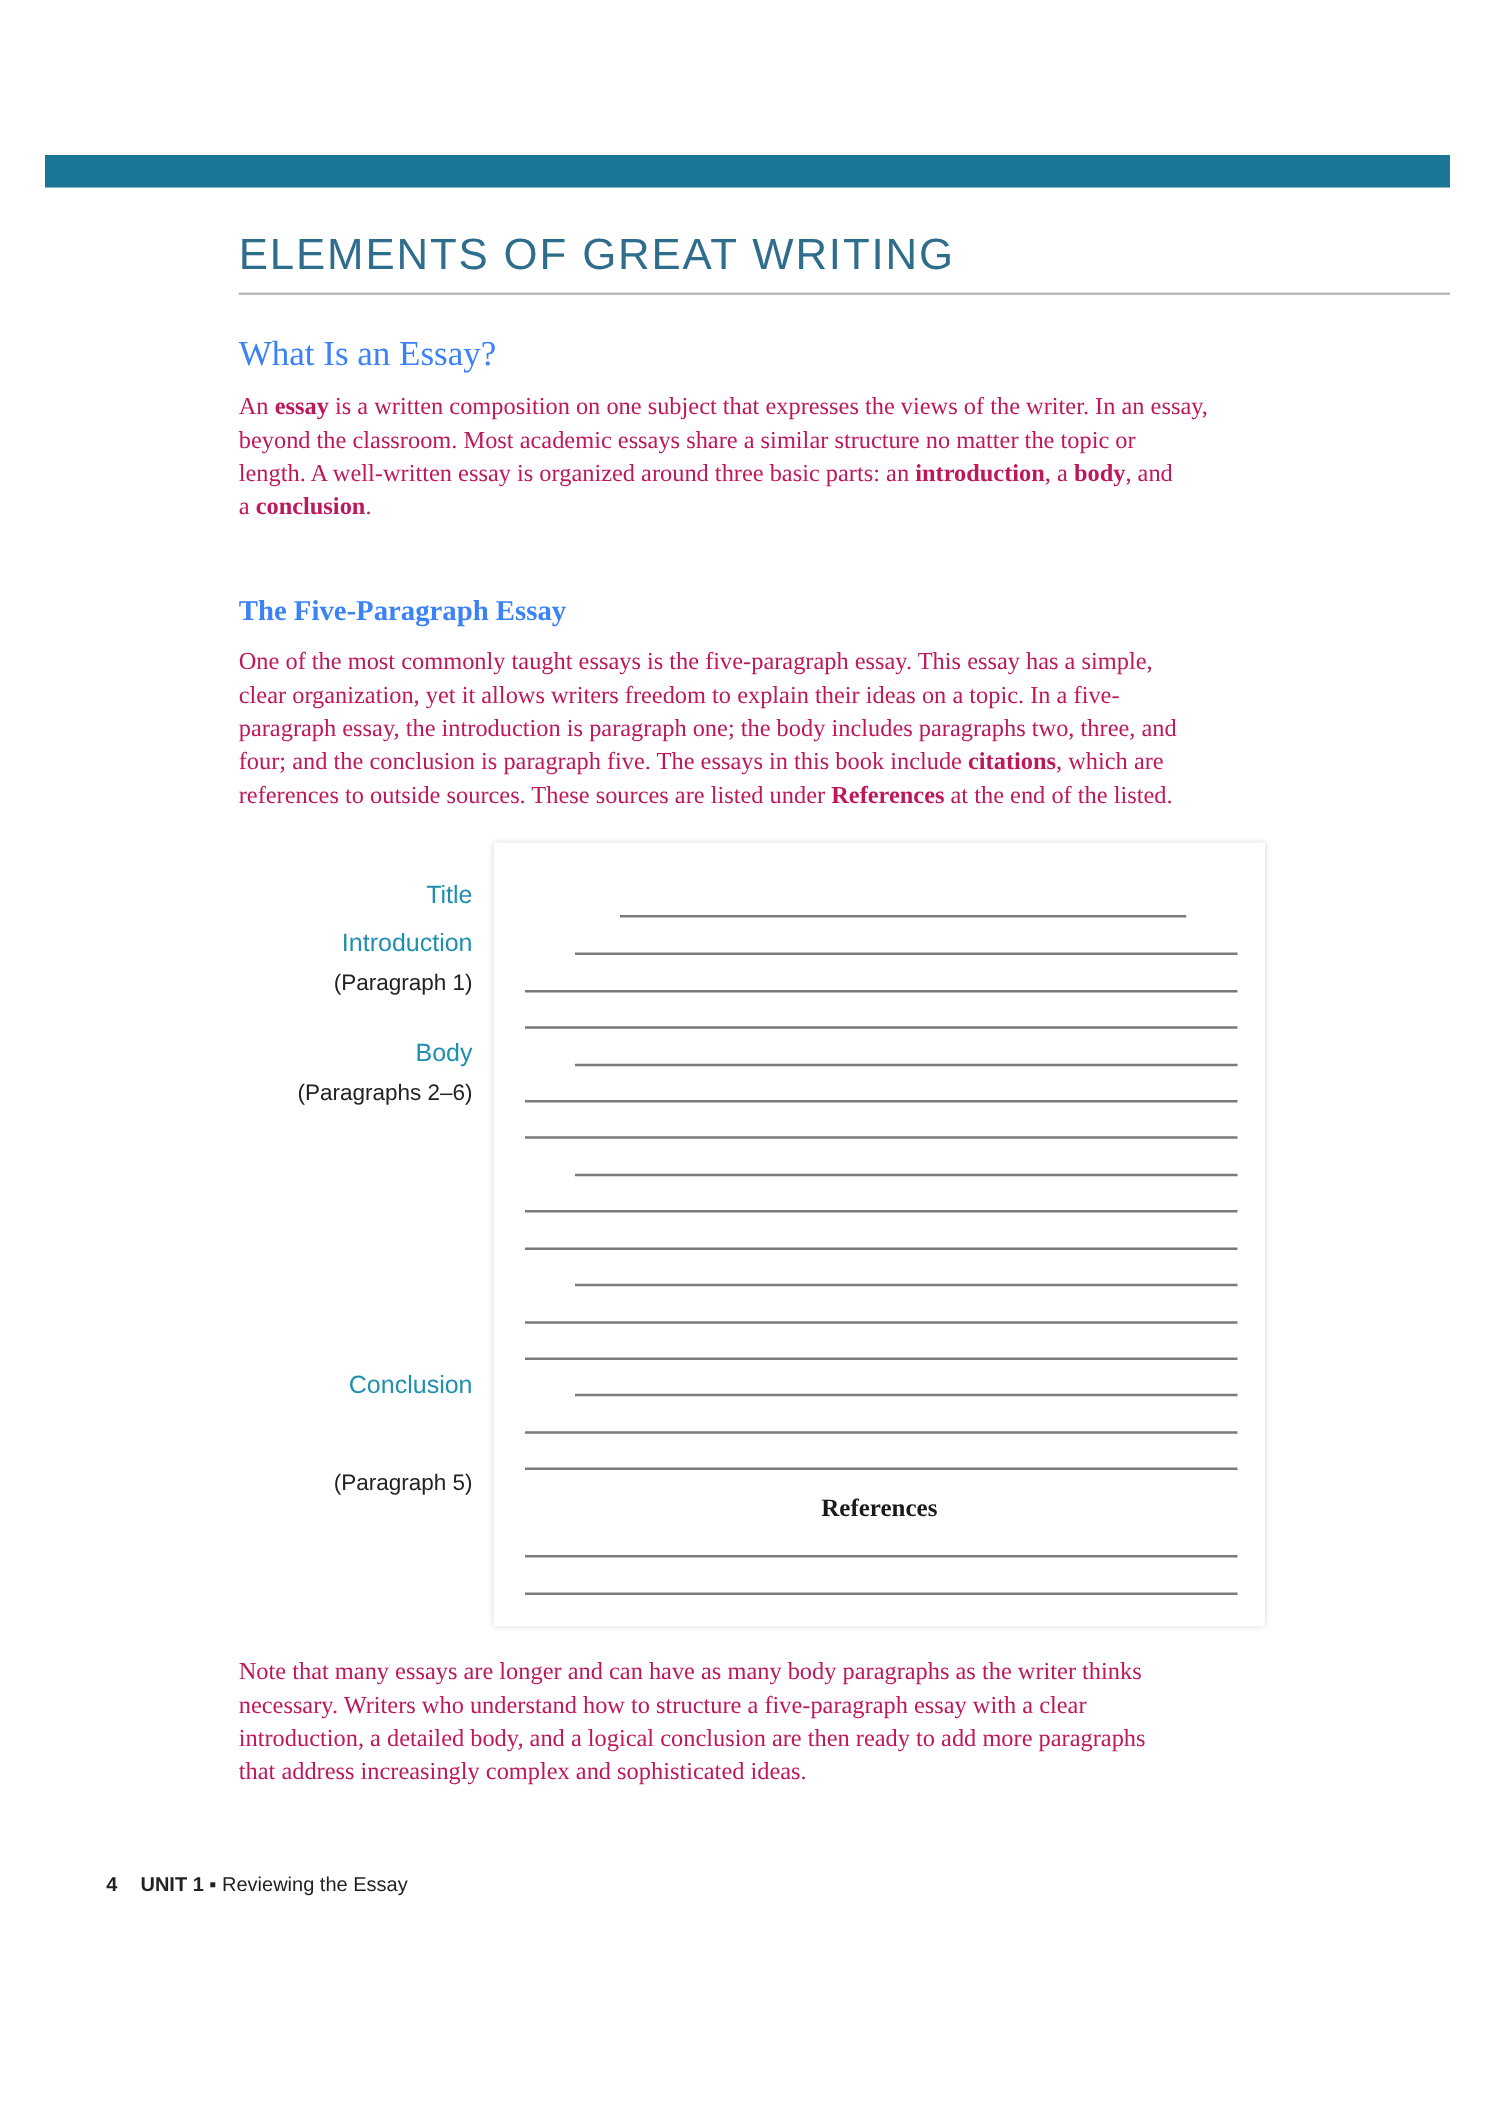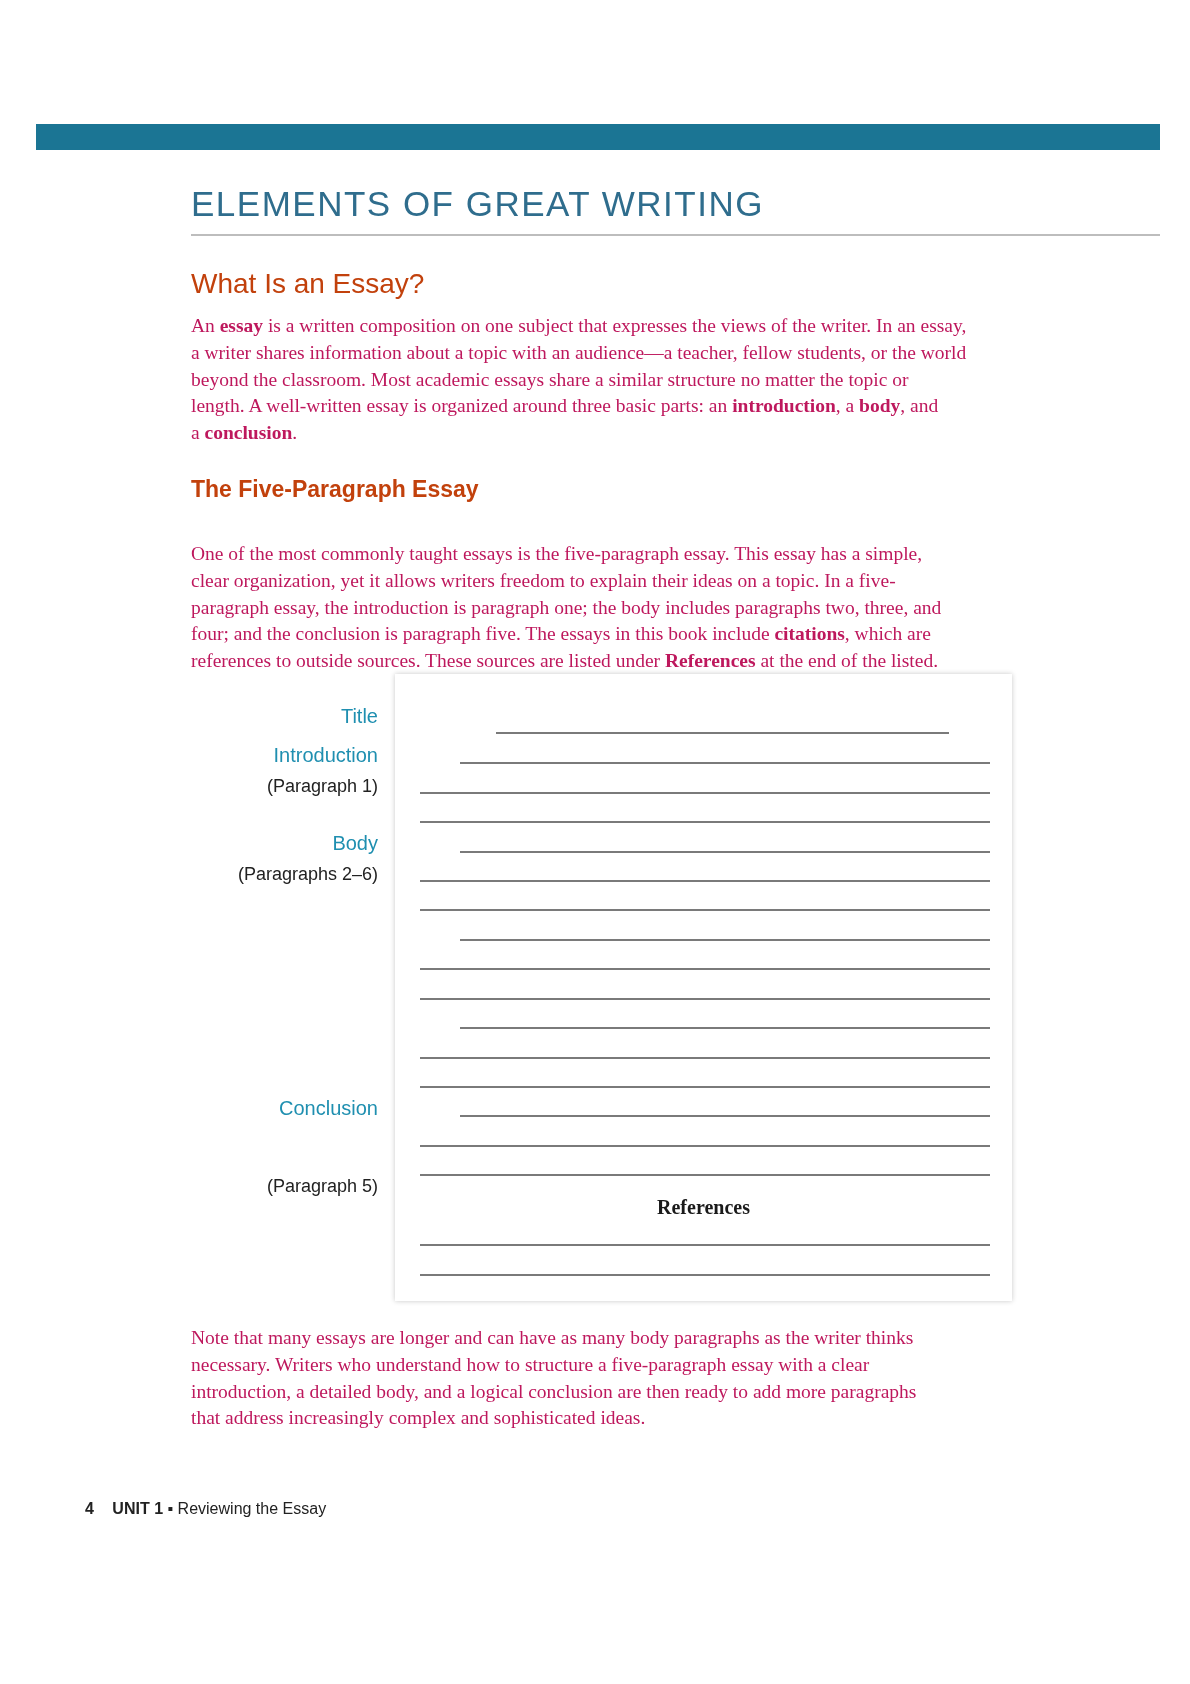--- a/index.html
+++ b/index.html
@@ -1,27 +1,27 @@
 <!DOCTYPE html>
 <html><head>
 <meta charset="utf-8">
 <style>
   html, body { margin:0; padding:0; background:#ffffff; }
   body { width:1190px; height:1684px; position:relative; overflow:hidden; }
   .abs { position:absolute; }
   .teal-bar { left:36px; top:124px; width:1124px; height:26px; background:#1b7594; }
   .chapter-title { left:191px; top:184px; font-family:"Liberation Sans", sans-serif; font-size:35px; color:#2f6d8d; letter-spacing:1.5px; white-space:nowrap; }
   .title-rule { left:191px; top:234px; width:969px; height:2px; background:#bdbdbd; }
-  .h2 { font-family:Liberation Sans, sans-serif; color:#c2410c; white-space:nowrap; }
+  .h2 { font-family:Liberation Serif, serif; color:#3b82f6; white-space:nowrap; }
   .h2-essay { left:191px; top:268px; font-size:28px; }
   .h3-five { left:191px; top:476px; font-size:23px; font-weight:bold; }
   .body-text { font-family:"Liberation Serif", serif; font-size:19.5px; line-height:26.8px; color:#be185d; width:830px; }
   .body-text .line { display:block; white-space:nowrap; }
   .para1 { left:191px; top:313px; }
-  .para2 { left:191px; top:517px;margin-top:24px; }
+  .para2 { left:191px; top:517px; }
   .para3 { left:191px; top:1325px; }
   .box { left:395px; top:674px; width:617px; height:627px; background:#fff; box-shadow:0 0 5px rgba(0,0,0,0.22); }
   .rule-line { position:absolute; height:1.5px; background:#7a7a7a; }
   .label { position:absolute; right:812px; font-family:"Liberation Sans", sans-serif; white-space:nowrap; text-align:right; }
   .label.teal { color:#1f8fb0; font-size:20px; }
   .label.sub { color:#222; font-size:18px; }
   .refs { position:absolute; left:0; width:617px; text-align:center; top:522px; font-family:"Liberation Serif", serif; font-weight:bold; font-size:20px; color:#1a1a1a; }
   .footer { left:85px; top:1500px; font-family:"Liberation Sans", sans-serif; font-size:16px; color:#222; white-space:nowrap;text-align:center; }
   .footer .pg { font-weight:bold; margin-right:14px; }
   .footer .unit { font-weight:bold; }
@@ -29,21 +29,20 @@
 </head>
 <body>
 
 <div class="abs teal-bar"></div>
 <div class="abs chapter-title">ELEMENTS OF GREAT WRITING</div>
 <div class="abs title-rule"></div>
 
 <div class="abs h2 h2-essay">What Is an Essay?</div>
 <div class="abs body-text para1">
     <span class="line"><span>An </span><b>essay</b><span> is a written composition on one subject that expresses the views of the writer. In an essay,</span></span>
-    <span class="line"><span>a writer shares information about a topic with an audience—a teacher, fellow students, or the world</span></span>
     <span class="line"><span>beyond the classroom. Most academic essays share a similar structure no matter the topic or</span></span>
     <span class="line"><span>length. A well-written essay is organized around three basic parts: an </span><b>introduction</b><span>, a </span><b>body</b><span>, and</span></span>
     <span class="line"><span>a </span><b>conclusion</b><span>.</span></span>
   </div>
 
 <div class="abs h2 h3-five">The Five-Paragraph Essay</div>
 <div class="abs body-text para2">
     <span class="line"><span>One of the most commonly taught essays is the five-paragraph essay. This essay has a simple,</span></span>
     <span class="line"><span>clear organization, yet it allows writers freedom to explain their ideas on a topic. In a five-</span></span>
     <span class="line"><span>paragraph essay, the introduction is paragraph one; the body includes paragraphs two, three, and</span></span>

